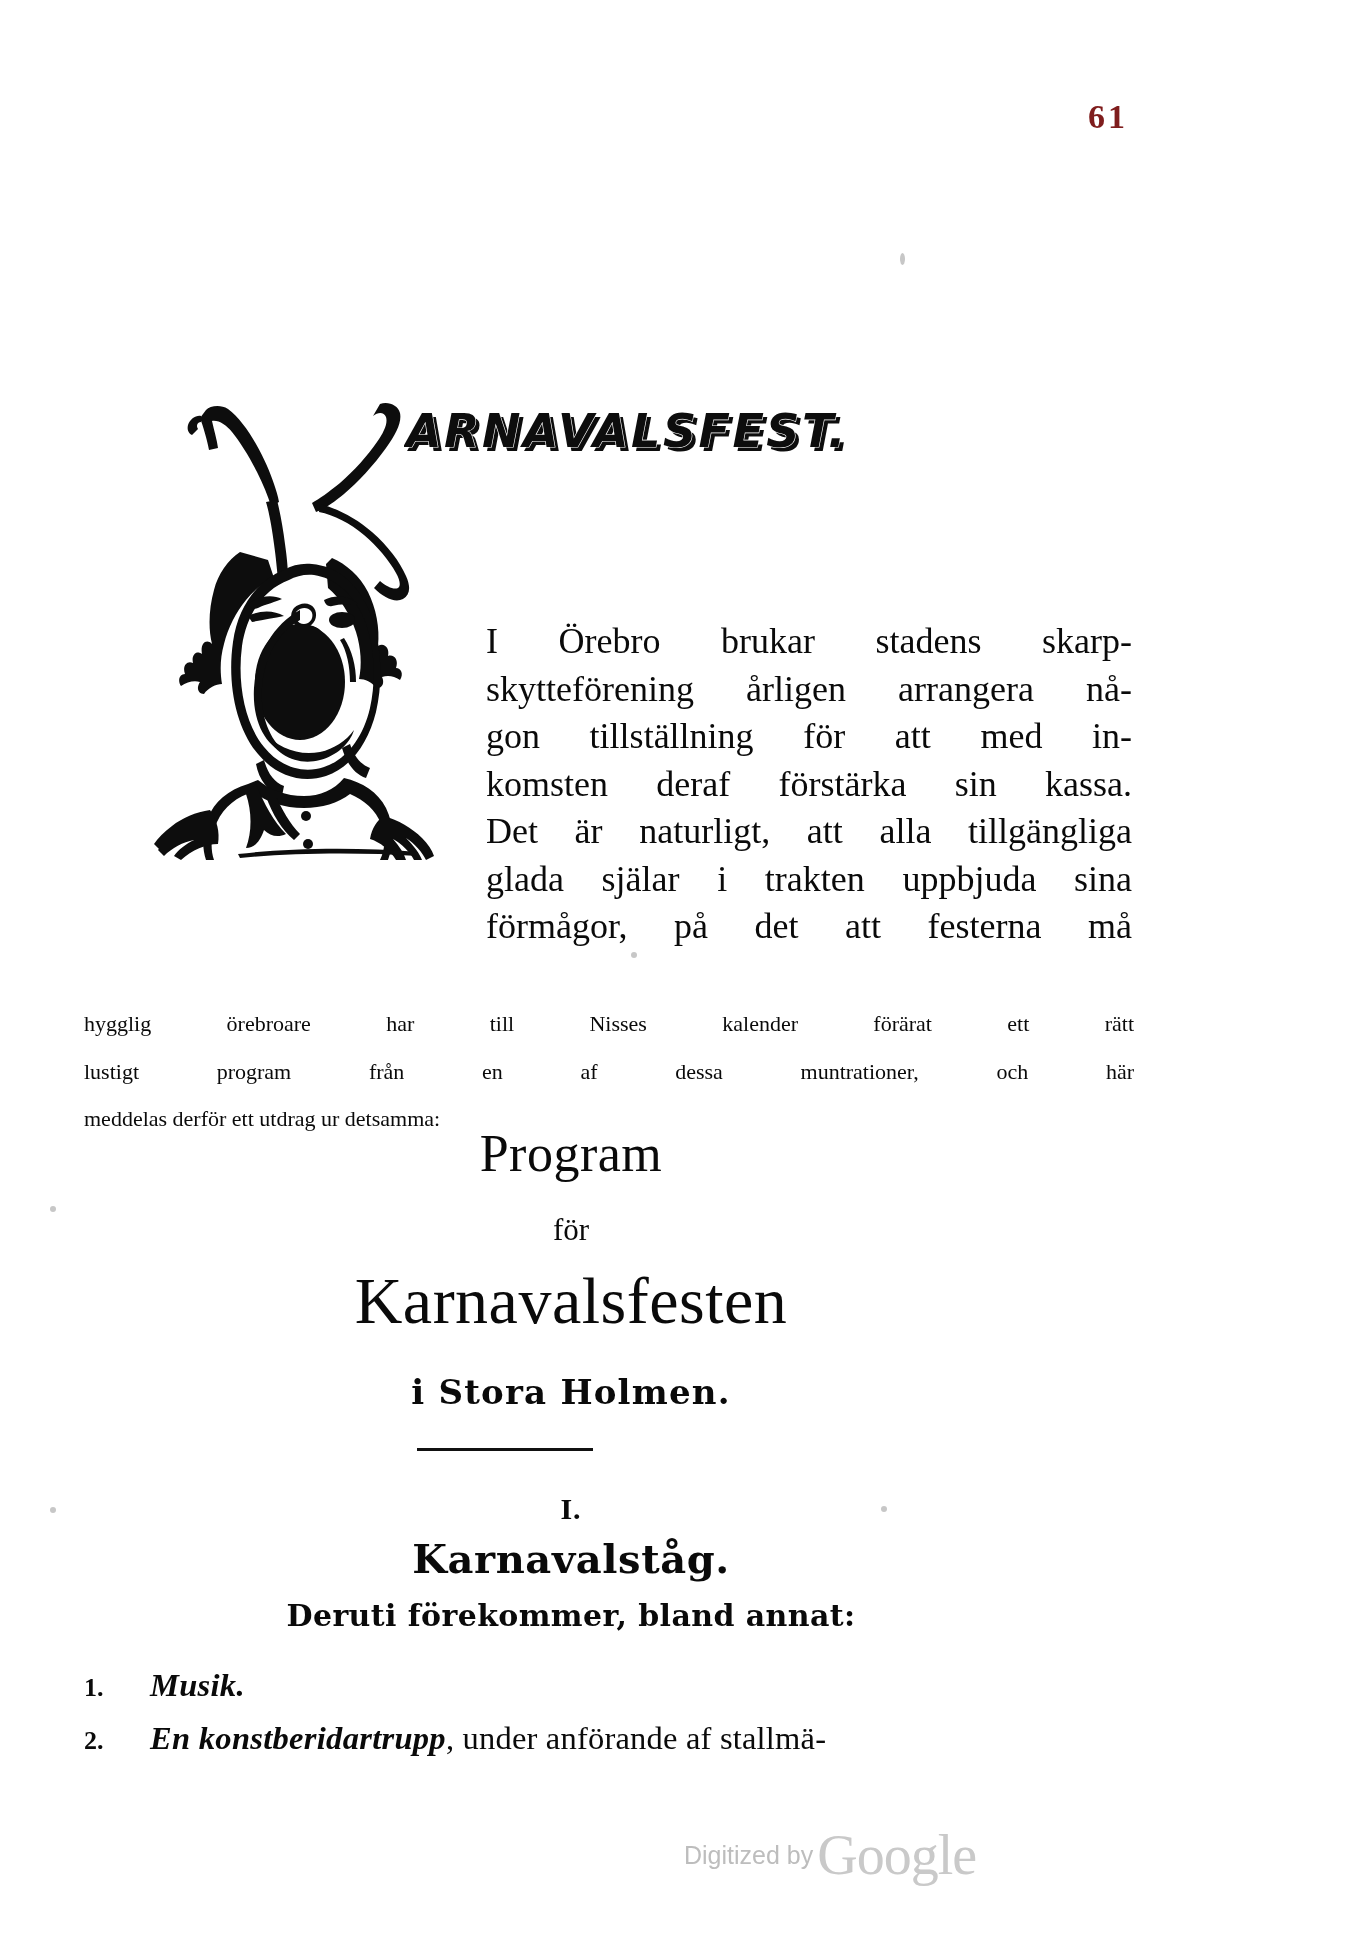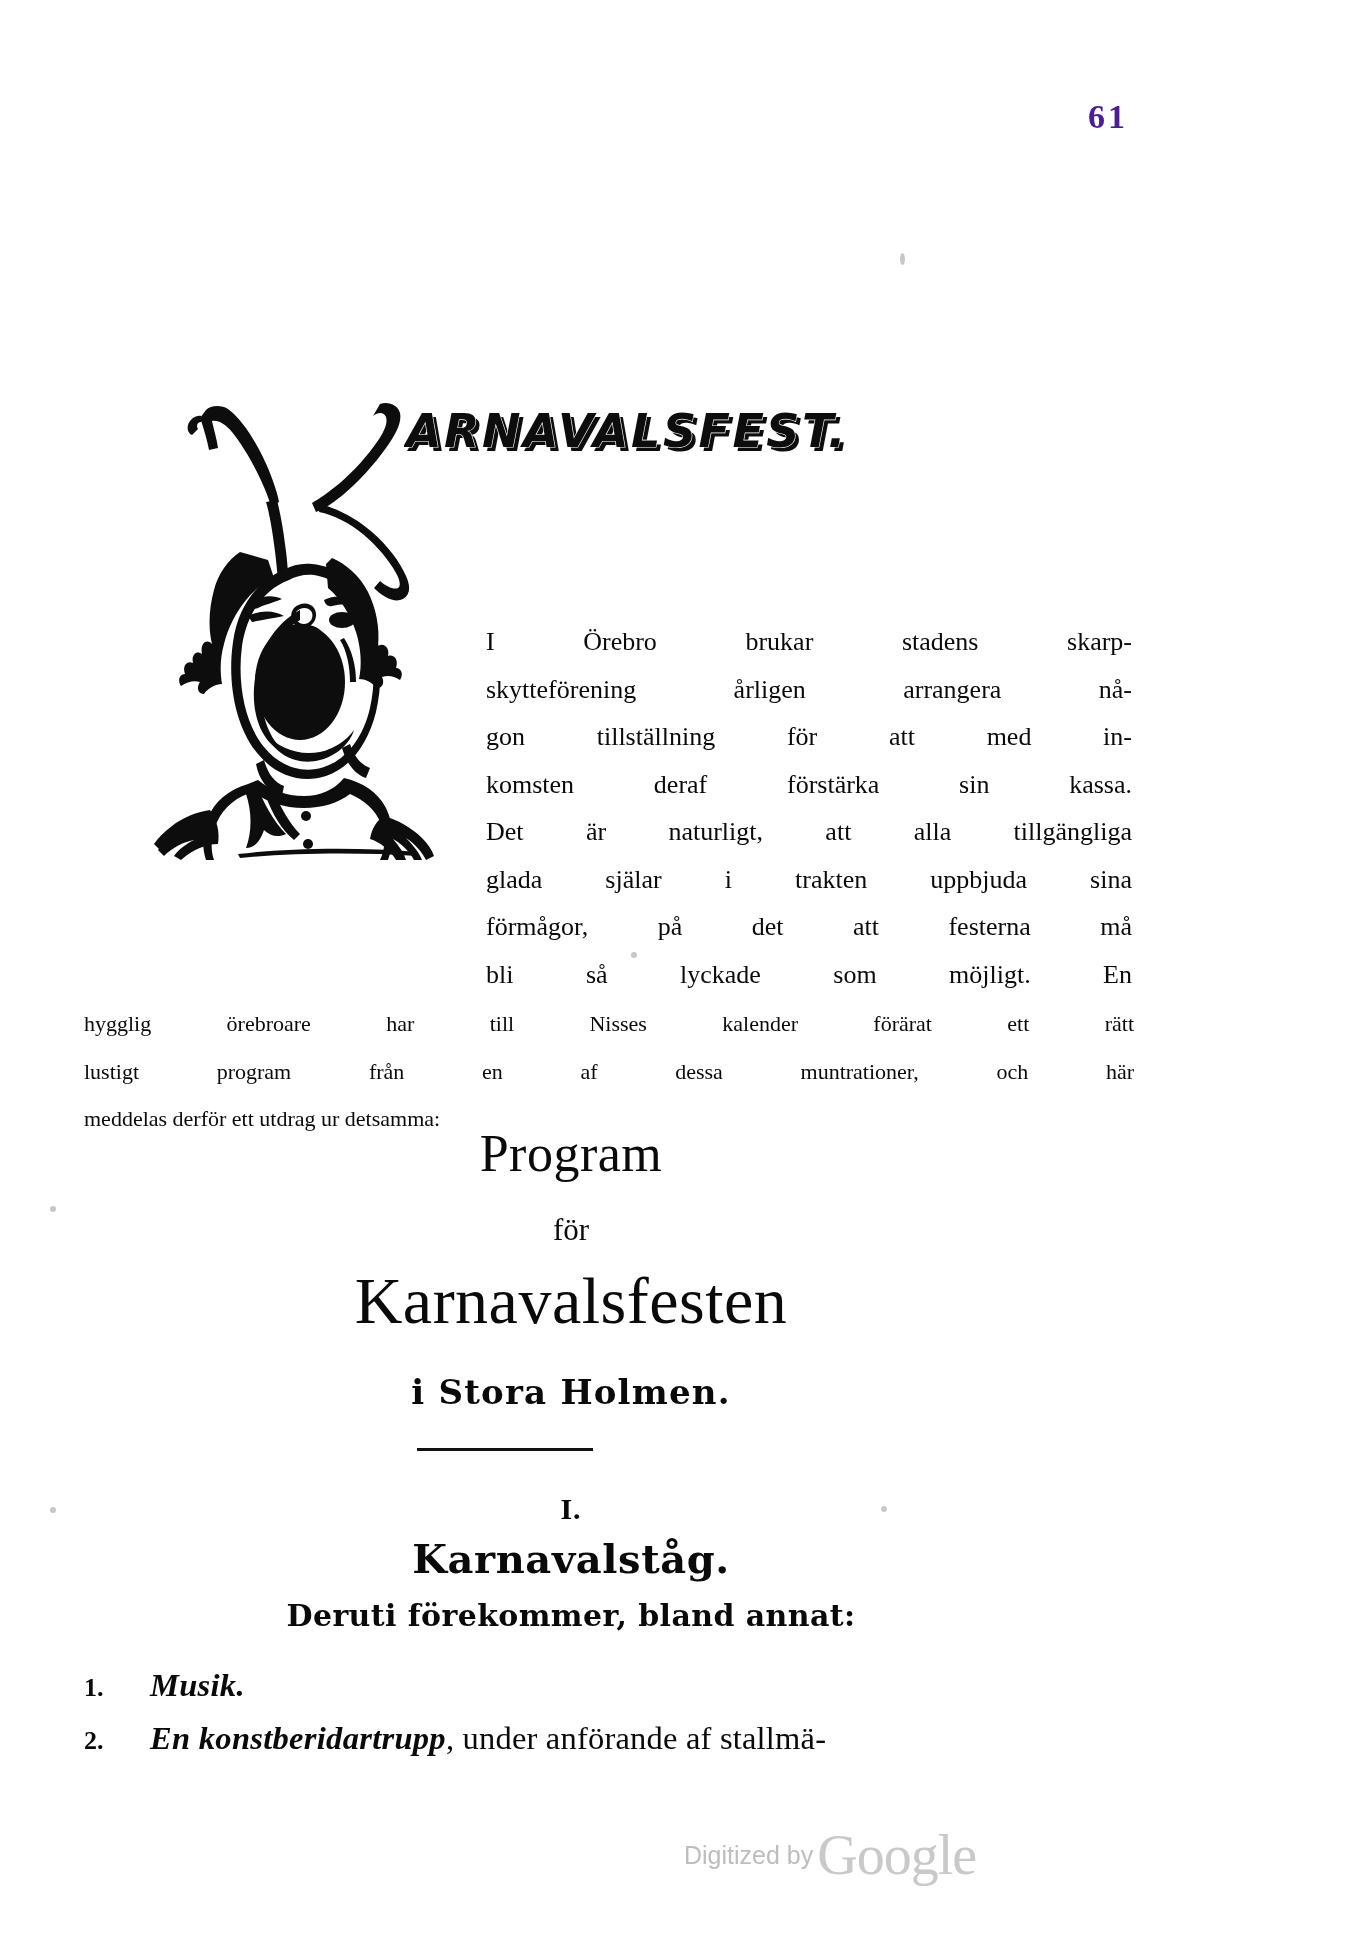--- a/index.html
+++ b/index.html
@@ -21,21 +21,21 @@
 
   
   .folio {
     position: absolute;
     top: 98px;
     right: 222px;
     font-size: 34px;
     font-weight: 700;
     letter-spacing: 3px;
     font-family: "Liberation Serif", serif;
-    color: #4c1d95;
+    color: #7f1d1d;
   }
 
   
   .illus {
     position: absolute;
     left: 88px;
     top: 392px;
     width: 400px;
     height: 470px;
   }
@@ -51,21 +51,21 @@
     font-style: italic;
   }
   .display-title svg { display:block; width:100%; height:100%; }
 
   
   .intro-right {
     position: absolute;
     left: 486px;
     top: 618px;
     width: 646px;
-    font-size: 26px;
+    font-size: 36px;
     line-height: 47.5px;
     text-align: justify;
     text-align-last: justify;
     hyphens: manual;
   }
   .intro-right p { margin: 0; }
   .intro-right .ln { display: block; }
 
   .intro-full {
     position: absolute;
@@ -313,21 +313,20 @@
 
   <div class="intro-right">
     <p>
       <span class="ln">I Örebro brukar stadens skarp-</span>
       <span class="ln">skytteförening årligen arrangera nå-</span>
       <span class="ln">gon tillställning för att med in-</span>
       <span class="ln">komsten deraf förstärka sin kassa.</span>
       <span class="ln">Det är naturligt, att alla tillgängliga</span>
       <span class="ln">glada själar i trakten uppbjuda sina</span>
       <span class="ln">förmågor, på det att festerna må</span>
-      <span class="ln">bli så lyckade som möjligt. En</span>
     </p>
   </div>
 
   <div class="intro-full">
     <span class="ln">hygglig örebroare har till Nisses kalender förärat ett rätt</span>
     <span class="ln">lustigt program från en af dessa muntrationer, och här</span>
     <span class="ln last">meddelas derför ett utdrag ur detsamma:</span>
   </div>
 
   <div class="hd-program">Program</div>

